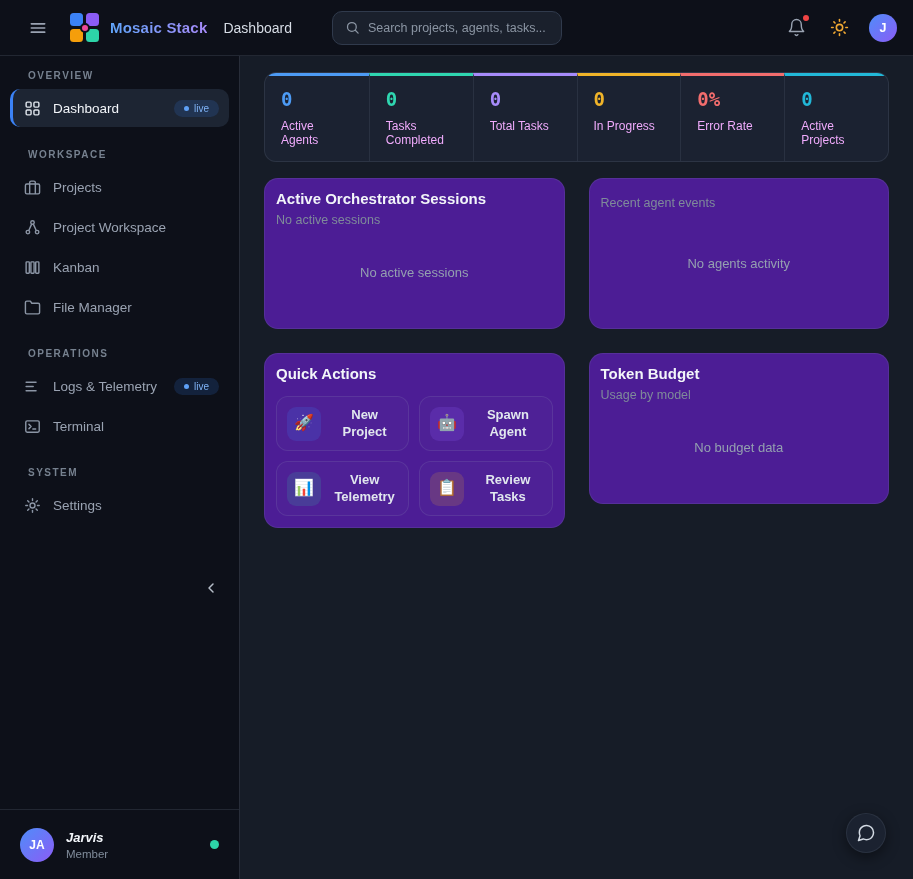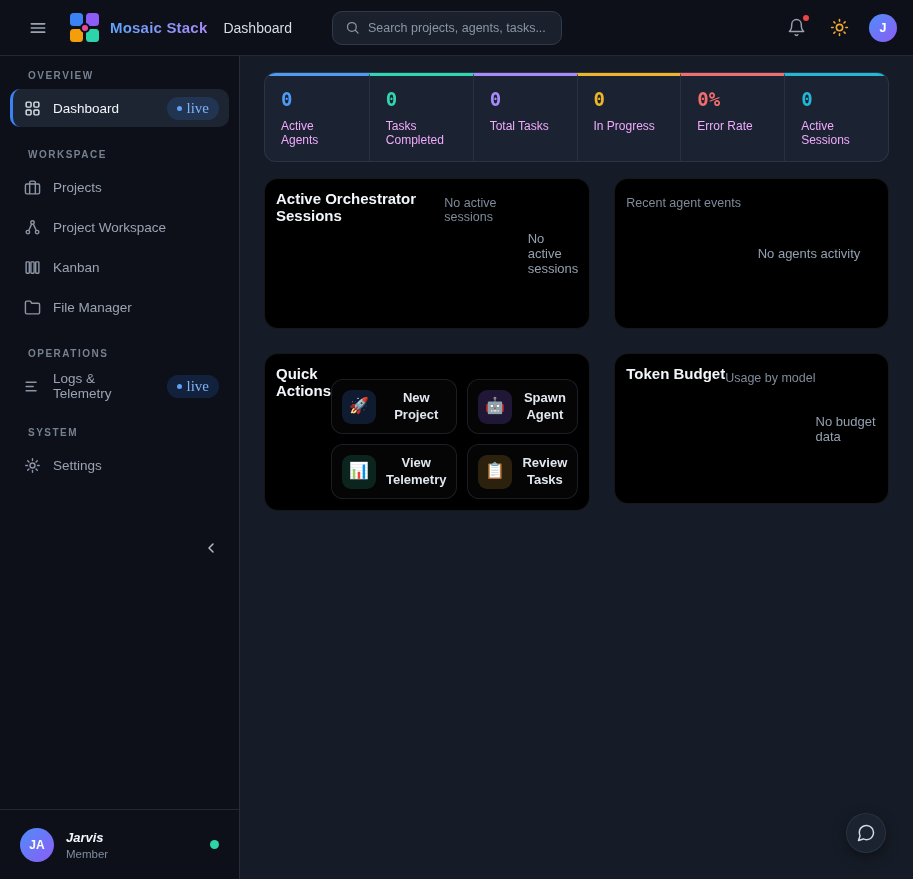--- a/index.html
+++ b/index.html
@@ -97,21 +97,21 @@
   }
   .nav-item .nav-ic { display: flex; color: #8b95a5; flex: none; }
   .nav-item.active {
     background: #1d2533; color: #f2f5f9;
     border-left: 3px solid #3b82f6; padding-left: 11px;
   }
   .nav-item.active .nav-ic { color: #dfe5ec; }
   .live-badge {
     margin-left: auto; display: flex; align-items: center; gap: 5px;
     background: rgba(59,130,246,.16); border-radius: 999px; padding: 3px 10px;
-    font-family: Liberation Serif, serif; font-size: 15px; color: #7fb3f7;
+    font-family: Liberation Sans, sans-serif; font-size: 10px; color: #7fb3f7;
   }
   .live-badge .ld { width: 5px; height: 5px; border-radius: 50%; background: #5ea0f5; }
   .collapse-btn {
     align-self: flex-end; margin: 30px 16px 0 0;
     background: none; border: none; color: #b6bec9; cursor: pointer;
     display: flex; padding: 4px;
   }
   .user-box {
     position: absolute; left: 0; right: 0; bottom: 0; height: 70px;
     border-top: 1px solid rgba(148,163,184,.16);
@@ -149,22 +149,22 @@
   .c-blue   { border-top-color: #4d9bf5; } .c-blue .stat-value   { color: #4d9bf5; }
   .c-teal   { border-top-color: #2fd6b0; } .c-teal .stat-value   { color: #2fd6b0; }
   .c-purple { border-top-color: #a78bfa; } .c-purple .stat-value { color: #a78bfa; }
   .c-amber  { border-top-color: #f0b429; } .c-amber .stat-value  { color: #f0b429; }
   .c-red    { border-top-color: #f26d6d; } .c-red .stat-value    { color: #f26d6d; }
   .c-cyan   { border-top-color: #22b8d8; } .c-cyan .stat-value   { color: #22b8d8; }
   .cards-grid {
     display: grid; grid-template-columns: 1fr 1fr; gap: 24px; align-items: start;
   }
   .card {
-    background: #000000; border: 1px solid rgba(148,163,184,.14);
-    border-radius: 14px; padding: 11px; display: flex; flex-direction: row;
+    background: #4c1d95; border: 1px solid rgba(148,163,184,.14);
+    border-radius: 14px; padding: 11px; display: flex; flex-direction: column;
   }
   .card-title { font-size: 15px; font-weight: 700; color: #f2f5f9; }
   .card-sub { font-size: 12.5px; color: #7f8b9a; margin-top: 6px; }
   .card-empty {
     flex: 1; display: flex; align-items: center; justify-content: center;
     color: #94a0b0; font-size: 13px;
   }
   .card.h-fixed { height: 151px; }
   .qa-grid { margin-top: 14px; display: grid; grid-template-columns: 1fr 1fr; gap: 10px; }
   .action-btn {
@@ -329,20 +329,30 @@
               <line x1="3" y1="12" x2="13" y2="12"></line>
               <line x1="3" y1="18" x2="17" y2="18"></line>
             </svg>
         </span>
         <span>Logs &amp; Telemetry</span>
         <span class="live-badge">
           <span class="ld"></span>
           <span>live</span>
         </span>
       </div>
+      <div class="nav-item">
+        <span class="nav-ic">
+          <svg width="17" height="17" viewBox="0 0 24 24" fill="none" stroke="currentColor" stroke-width="2" stroke-linecap="round" stroke-linejoin="round">
+              <rect x="2.5" y="4" width="19" height="16" rx="2"></rect>
+              <polyline points="7 9 10 12 7 15"></polyline>
+              <line x1="12.5" y1="15.5" x2="16.5" y2="15.5"></line>
+            </svg>
+        </span>
+        <span>Terminal</span>
+      </div>
     </div>
 
     <div class="nav-section">
       <div class="section-label">SYSTEM</div>
       <div class="nav-item">
         <span class="nav-ic">
           <svg width="17" height="17" viewBox="0 0 24 24" fill="none" stroke="currentColor" stroke-width="2" stroke-linecap="round">
               <circle cx="12" cy="12" r="3.5"></circle>
               <line x1="12" y1="2.5" x2="12" y2="5"></line>
               <line x1="12" y1="19" x2="12" y2="21.5"></line>
@@ -394,21 +404,21 @@
       <div class="stat c-amber">
         <div class="stat-value">0</div>
         <div class="stat-label">In Progress</div>
       </div>
       <div class="stat c-red">
         <div class="stat-value">0%</div>
         <div class="stat-label">Error Rate</div>
       </div>
       <div class="stat c-cyan">
         <div class="stat-value">0</div>
-        <div class="stat-label">Active Sessions</div>
+        <div class="stat-label">Active Projects</div>
       </div>
     </div>
 
     <div class="cards-grid">
 
       <section class="card h-fixed">
         <h2 class="card-title">Active Orchestrator Sessions</h2>
         <div class="card-sub">No active sessions</div>
         <div class="card-empty">No active sessions</div>
       </section>

